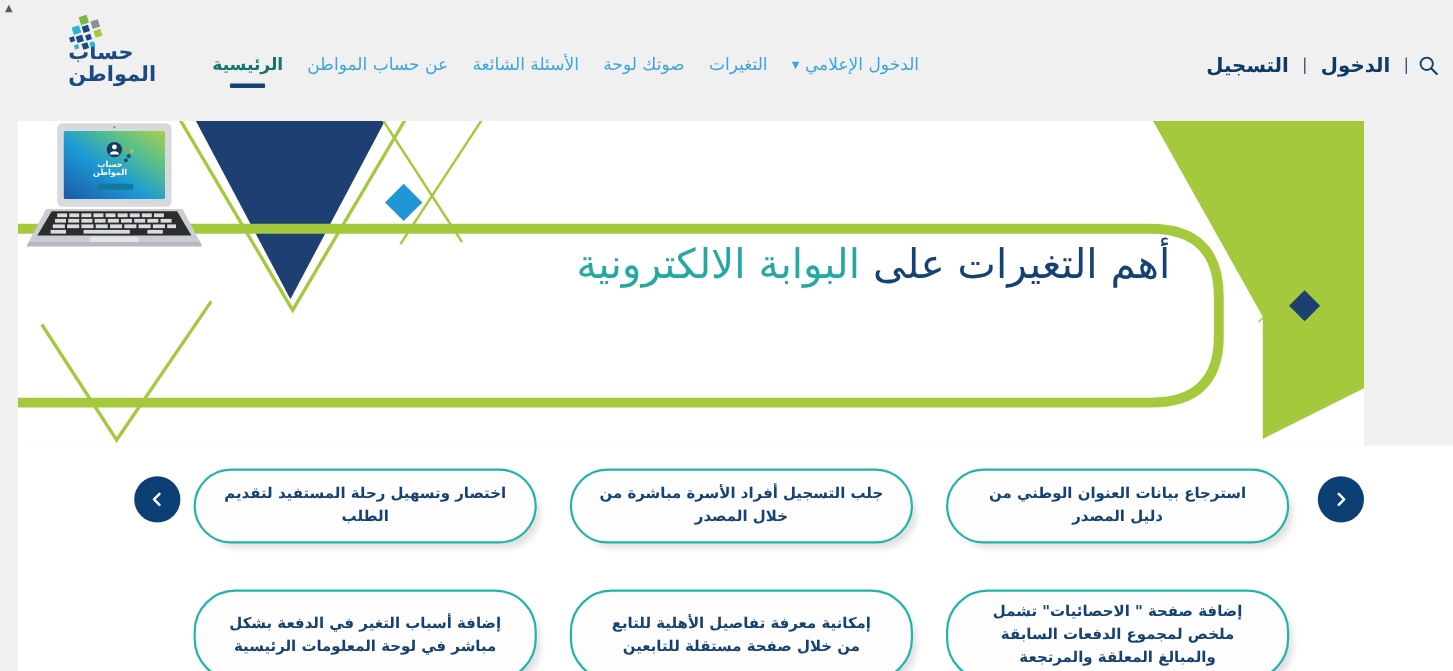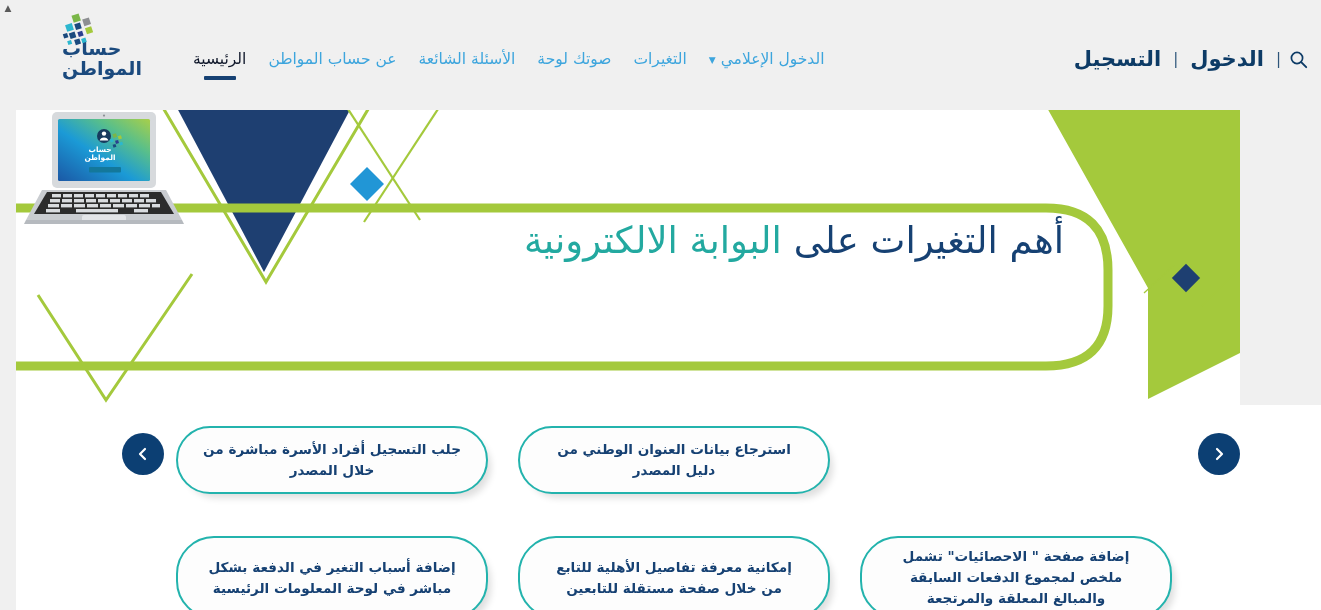--- a/index.html
+++ b/index.html
@@ -105,22 +105,22 @@
     color: #3da5dd;
     font-size: 15.5px;
     padding: 0 11px;
     height: 46px;
     display: flex;
     align-items: center;
     white-space: nowrap;
     cursor: pointer;
   }
   .nav-item.active {
-    color: #0f172a;
-    font-weight: normal;
+    color: #0f766e;
+    font-weight: bold;
   }
   .nav-item.active::after {
     content: "";
     position: absolute;
     bottom: 2px;
     left: 50%;
     transform: translateX(-50%);
     width: 32px;
     height: 4px;
     background: #164173;
@@ -137,21 +137,21 @@
   .auth {
     display: flex;
     flex-direction: row-reverse;
     align-items: center;
     height: 110px;
     padding-top: 8px;
     padding-left: 8px;
   }
   .auth-link {
     color: #0d3b66;
-    font-size: 21px;
+    font-size: 18px;
     font-weight: bold;
     padding: 0 12px;
     cursor: pointer;
     white-space: nowrap;
   }
   .auth-sep {
     color: #0d3b66;
     font-size: 15px;
     opacity: .85;
   }
@@ -442,20 +442,21 @@
     </div>
 
     <div class="arrow next">
       <svg width="16" height="16" viewBox="0 0 16 16">
         <polyline points="6,3 11,8 6,13" fill="none" stroke="#ffffff" stroke-width="2.2" stroke-linecap="round" stroke-linejoin="round"></polyline>
       </svg>
     </div>
 
     <div class="cards-wrap">
       <div class="card-row row1">
+        <div class="card">اختصار وتسهيل رحلة المستفيد لتقديم الطلب</div>
         <div class="card">جلب التسجيل أفراد الأسرة مباشرة من خلال المصدر</div>
         <div class="card">استرجاع بيانات العنوان الوطني من دليل المصدر</div>
       </div>
       <div class="card-row row2">
         <div class="card two-line">إضافة أسباب التغير في الدفعة بشكل مباشر في لوحة المعلومات الرئيسية</div>
         <div class="card two-line">إمكانية معرفة تفاصيل الأهلية للتابع من خلال صفحة مستقلة للتابعين</div>
         <div class="card two-line">إضافة صفحة " الاحصائيات" تشمل ملخص لمجموع الدفعات السابقة والمبالغ المعلقة والمرتجعة</div>
       </div>
     </div>
   </div>

